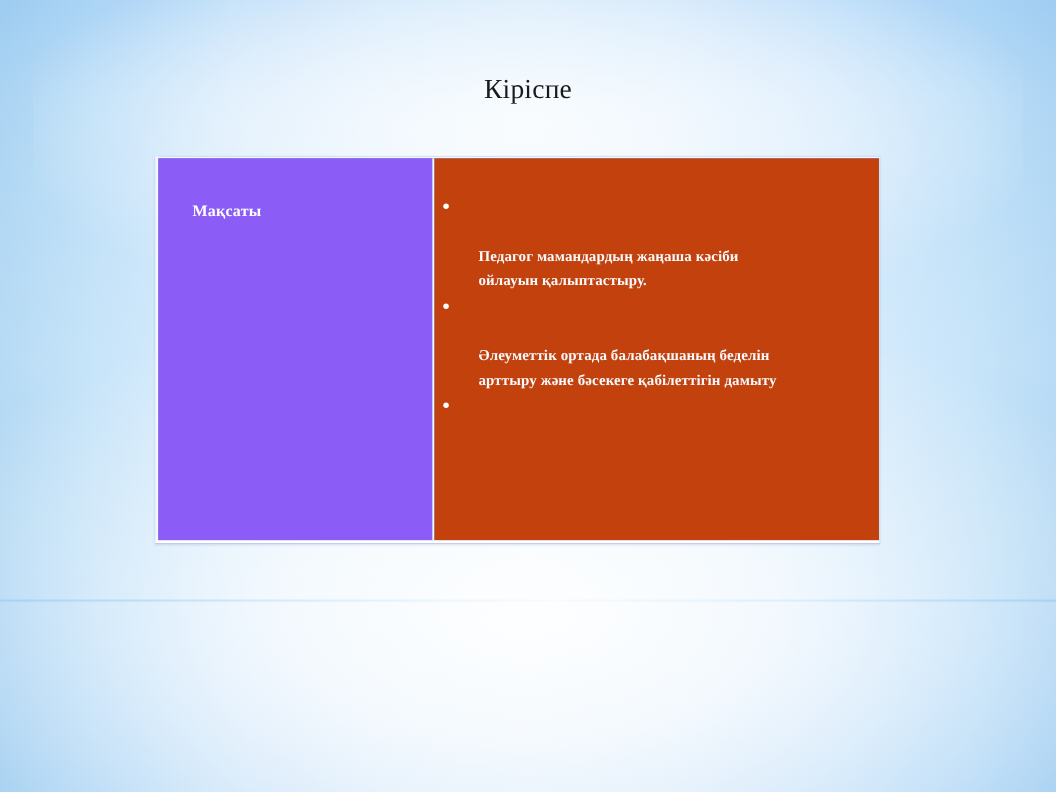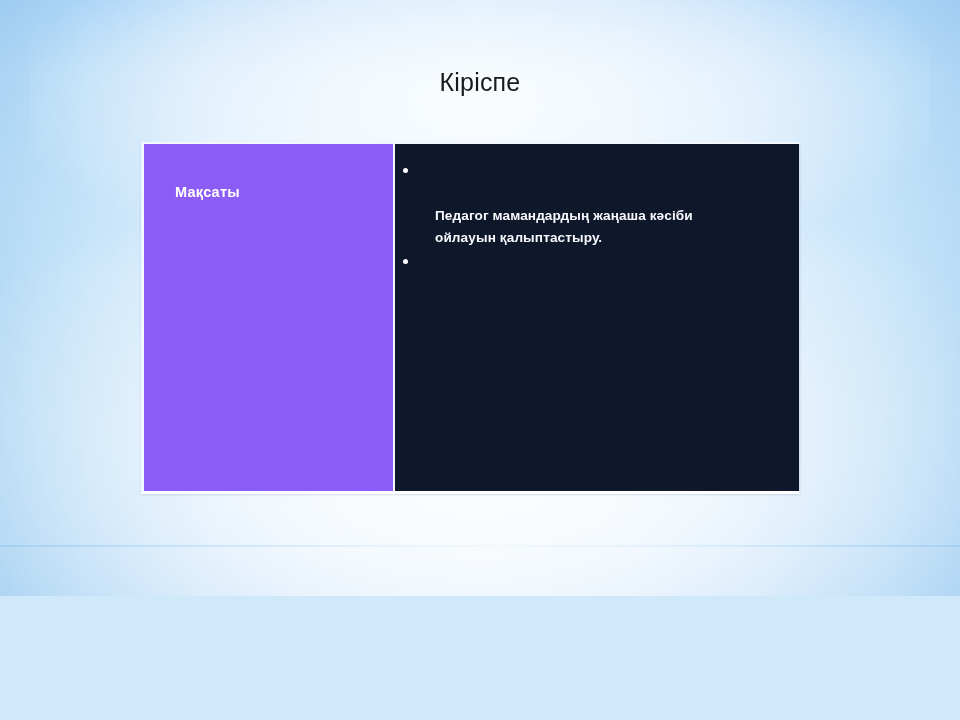--- a/index.html
+++ b/index.html
@@ -14,23 +14,24 @@
     font-family: "Liberation Sans", "DejaVu Sans", sans-serif;
     position: relative;
     background: #cfe8fa;
   }
 
   
   .slide {
     position: absolute;
     inset: 0;
     width: 960px;
-    height: 596px;
+    height: 720px;
     overflow: hidden;
     background: linear-gradient(180deg, #d3e9fb 0%, #e6f3fd 12%, #f2f9fe 33%, #f6fbff 46%, #eef7fd 62%, #e4f2fd 78%, #dcedfb 100%);
+    font-family: Liberation Serif, serif;
   }
   .bg-layer-horiz {
     position: absolute;
     inset: 0;
     background: linear-gradient(90deg,
         #b9ddf5 0%,
         #cde8fa 10%,
         #e4f2fd 22%,
         #f4fafe 36%,
         #fbfdff 50%,
@@ -118,22 +119,22 @@
     white-space: pre;
   }
   .cell-divider {
     flex: 0 0 2px;
     width: 2px;
     background: #f1f6fc;
   }
   .cell-body {
     flex: 1 1 auto;
     box-sizing: border-box;
-    padding: 16px 6px 0 3px;
-    background: #0f172a;
+    padding: 33px 6px 0 3px;
+    background: #c2410c;
   }
 
   ul.bullets {
     margin: 0;
     padding: 0;
     list-style: none;
   }
   ul.bullets li {
     position: relative;
     margin: 0 0 1px 0;
@@ -177,19 +178,24 @@
 
     <div class="cell-body">
       <ul class="bullets">
         <li>
           <span class="bullet-dot"></span>
           <span>Педагог мамандардың жаңаша кәсіби
 ойлауын қалыптастыру.</span>
         </li>
         <li>
           <span class="bullet-dot"></span>
+          <span>Әлеуметтік ортада балабақшаның  беделін
+арттыру және   бәсекеге   қабілеттігін дамыту</span>
+        </li>
+        <li>
+          <span class="bullet-dot"></span>
         </li>
       </ul>
     </div>
 
   </div>
 
 </div>
 
 </body></html>

